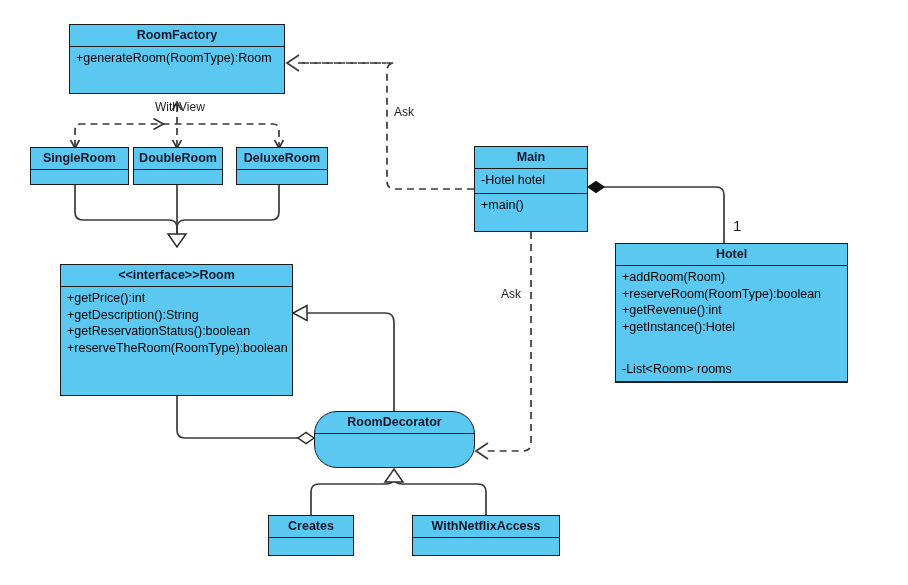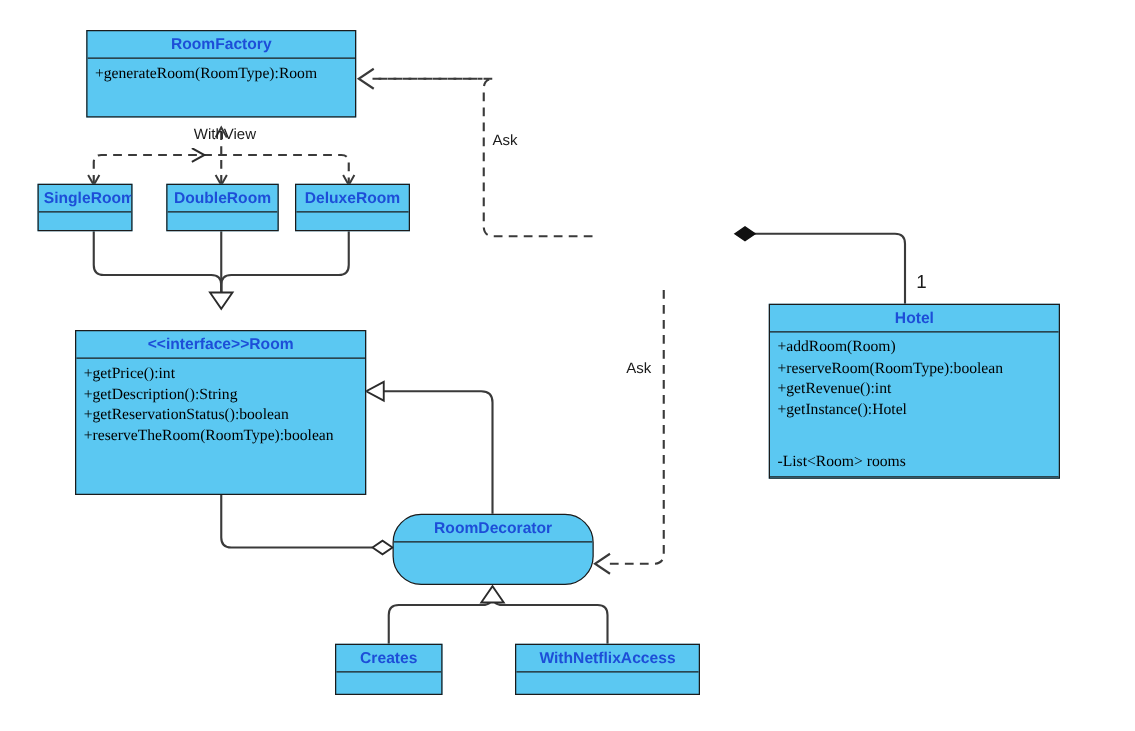--- a/index.html
+++ b/index.html
@@ -33,41 +33,40 @@
     background: #5BC8F2;
     border: 1.6px solid #1b1b1b;
     display: flex;
     flex-direction: column;
     overflow: hidden;
   }
   .uml-title {
     text-align: center;
     font-weight: bold;
     font-size: 12.5px;
-    color: #1d4ed8;
+    color: #0f172a;
     padding: 3px 4px 4px 4px;
     border-bottom: 1.6px solid #1b1b1b;
     line-height: 14px;
     white-space: nowrap;
   }
   .uml-compartment {
     padding: 3px 6px 4px 6px;
     font-size: 12.5px;
     color: #000000;
     line-height: 16.5px;
   }
   .uml-compartment.bordered {
     border-bottom: 1.6px solid #1b1b1b;
   }
   .uml-compartment.grow {
     flex: 1 1 auto;
   }
   .uml-member {
     white-space: nowrap;
-    font-family: Liberation Serif, serif;
   }
   .edge-label {
     position: absolute;
     font-size: 12px;
     color: #1b1b1b;
     white-space: nowrap;
     line-height: 13px;
   }
   .edge-label.mult {
     font-size: 15px;
@@ -153,21 +152,21 @@
     </g>
   </svg>
 
   <div class="uml-class" style="left:69px; top:24px; width:216px; height:70px;">
     <div class="uml-title">RoomFactory</div>
     <div class="uml-compartment grow">
       <div class="uml-member">+generateRoom(RoomType):Room</div>
     </div>
   </div>
 
-  <div class="uml-class" style="left:30px; top:147px; width:76px; height:38px;">
+  <div class="uml-class" style="left:30px; top:147px; width:99px; height:38px;">
     <div class="uml-title">SingleRoom</div>
     <div class="uml-compartment grow"></div>
   </div>
 
   <div class="uml-class" style="left:133px; top:147px; width:90px; height:38px;justify-content:center;">
     <div class="uml-title">DoubleRoom</div>
     <div class="uml-compartment grow"></div>
   </div>
 
   <div class="uml-class" style="left:236px; top:147px; width:92px; height:38px;">
@@ -178,20 +177,29 @@
   <div class="uml-class" style="left:60px; top:264px; width:233px; height:132px;justify-content:flex-end;">
     <div class="uml-title">&lt;&lt;interface&gt;&gt;Room</div>
     <div class="uml-compartment grow">
       <div class="uml-member">+getPrice():int</div>
       <div class="uml-member">+getDescription():String</div>
       <div class="uml-member">+getReservationStatus():boolean</div>
       <div class="uml-member">+reserveTheRoom(RoomType):boolean</div>
     </div>
   </div>
 
+  <div class="uml-class" style="left:474px; top:146px; width:114px; height:86px;">
+    <div class="uml-title">Main</div>
+    <div class="uml-compartment bordered">
+      <div class="uml-member">-Hotel hotel</div>
+    </div>
+    <div class="uml-compartment grow">
+      <div class="uml-member">+main()</div>
+    </div>
+  </div>
 
   <div class="uml-class" style="left:615px; top:243px; width:233px; height:140px;">
     <div class="uml-title">Hotel</div>
     <div class="uml-compartment grow">
       <div class="uml-member">+addRoom(Room)</div>
       <div class="uml-member">+reserveRoom(RoomType):boolean</div>
       <div class="uml-member">+getRevenue():int</div>
       <div class="uml-member">+getInstance():Hotel</div>
     </div>
     <div class="uml-compartment bordered">

